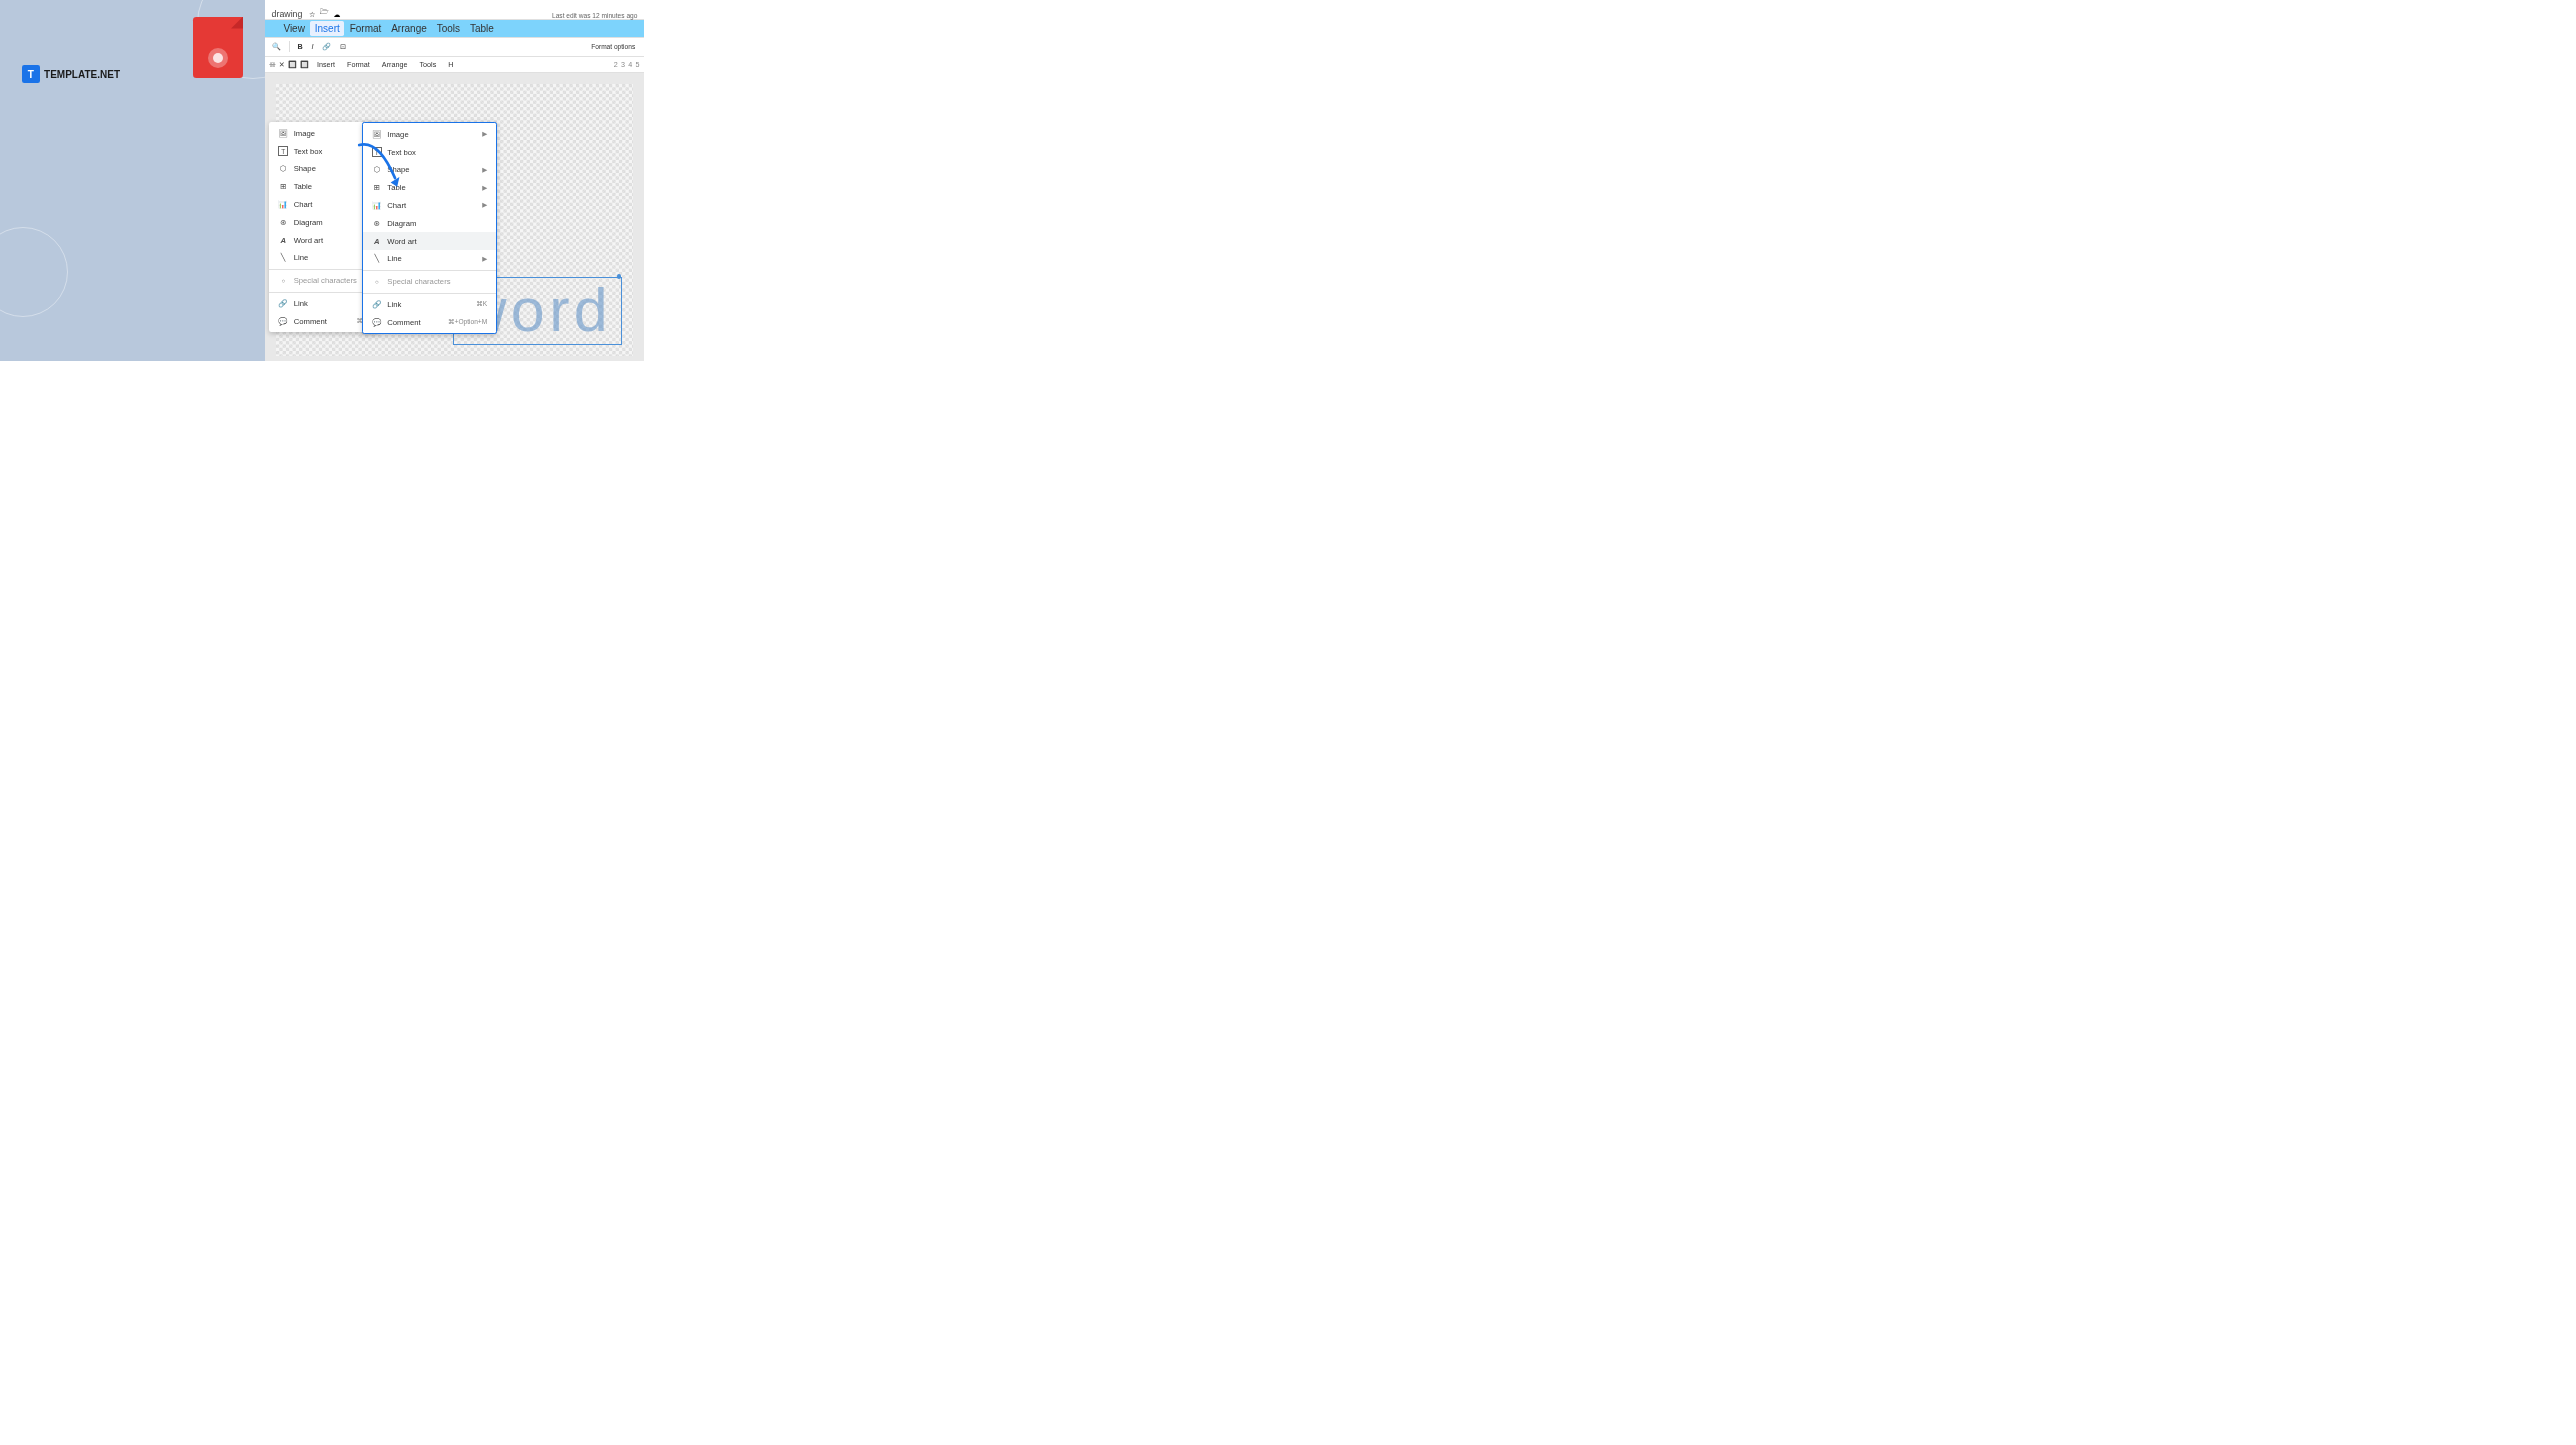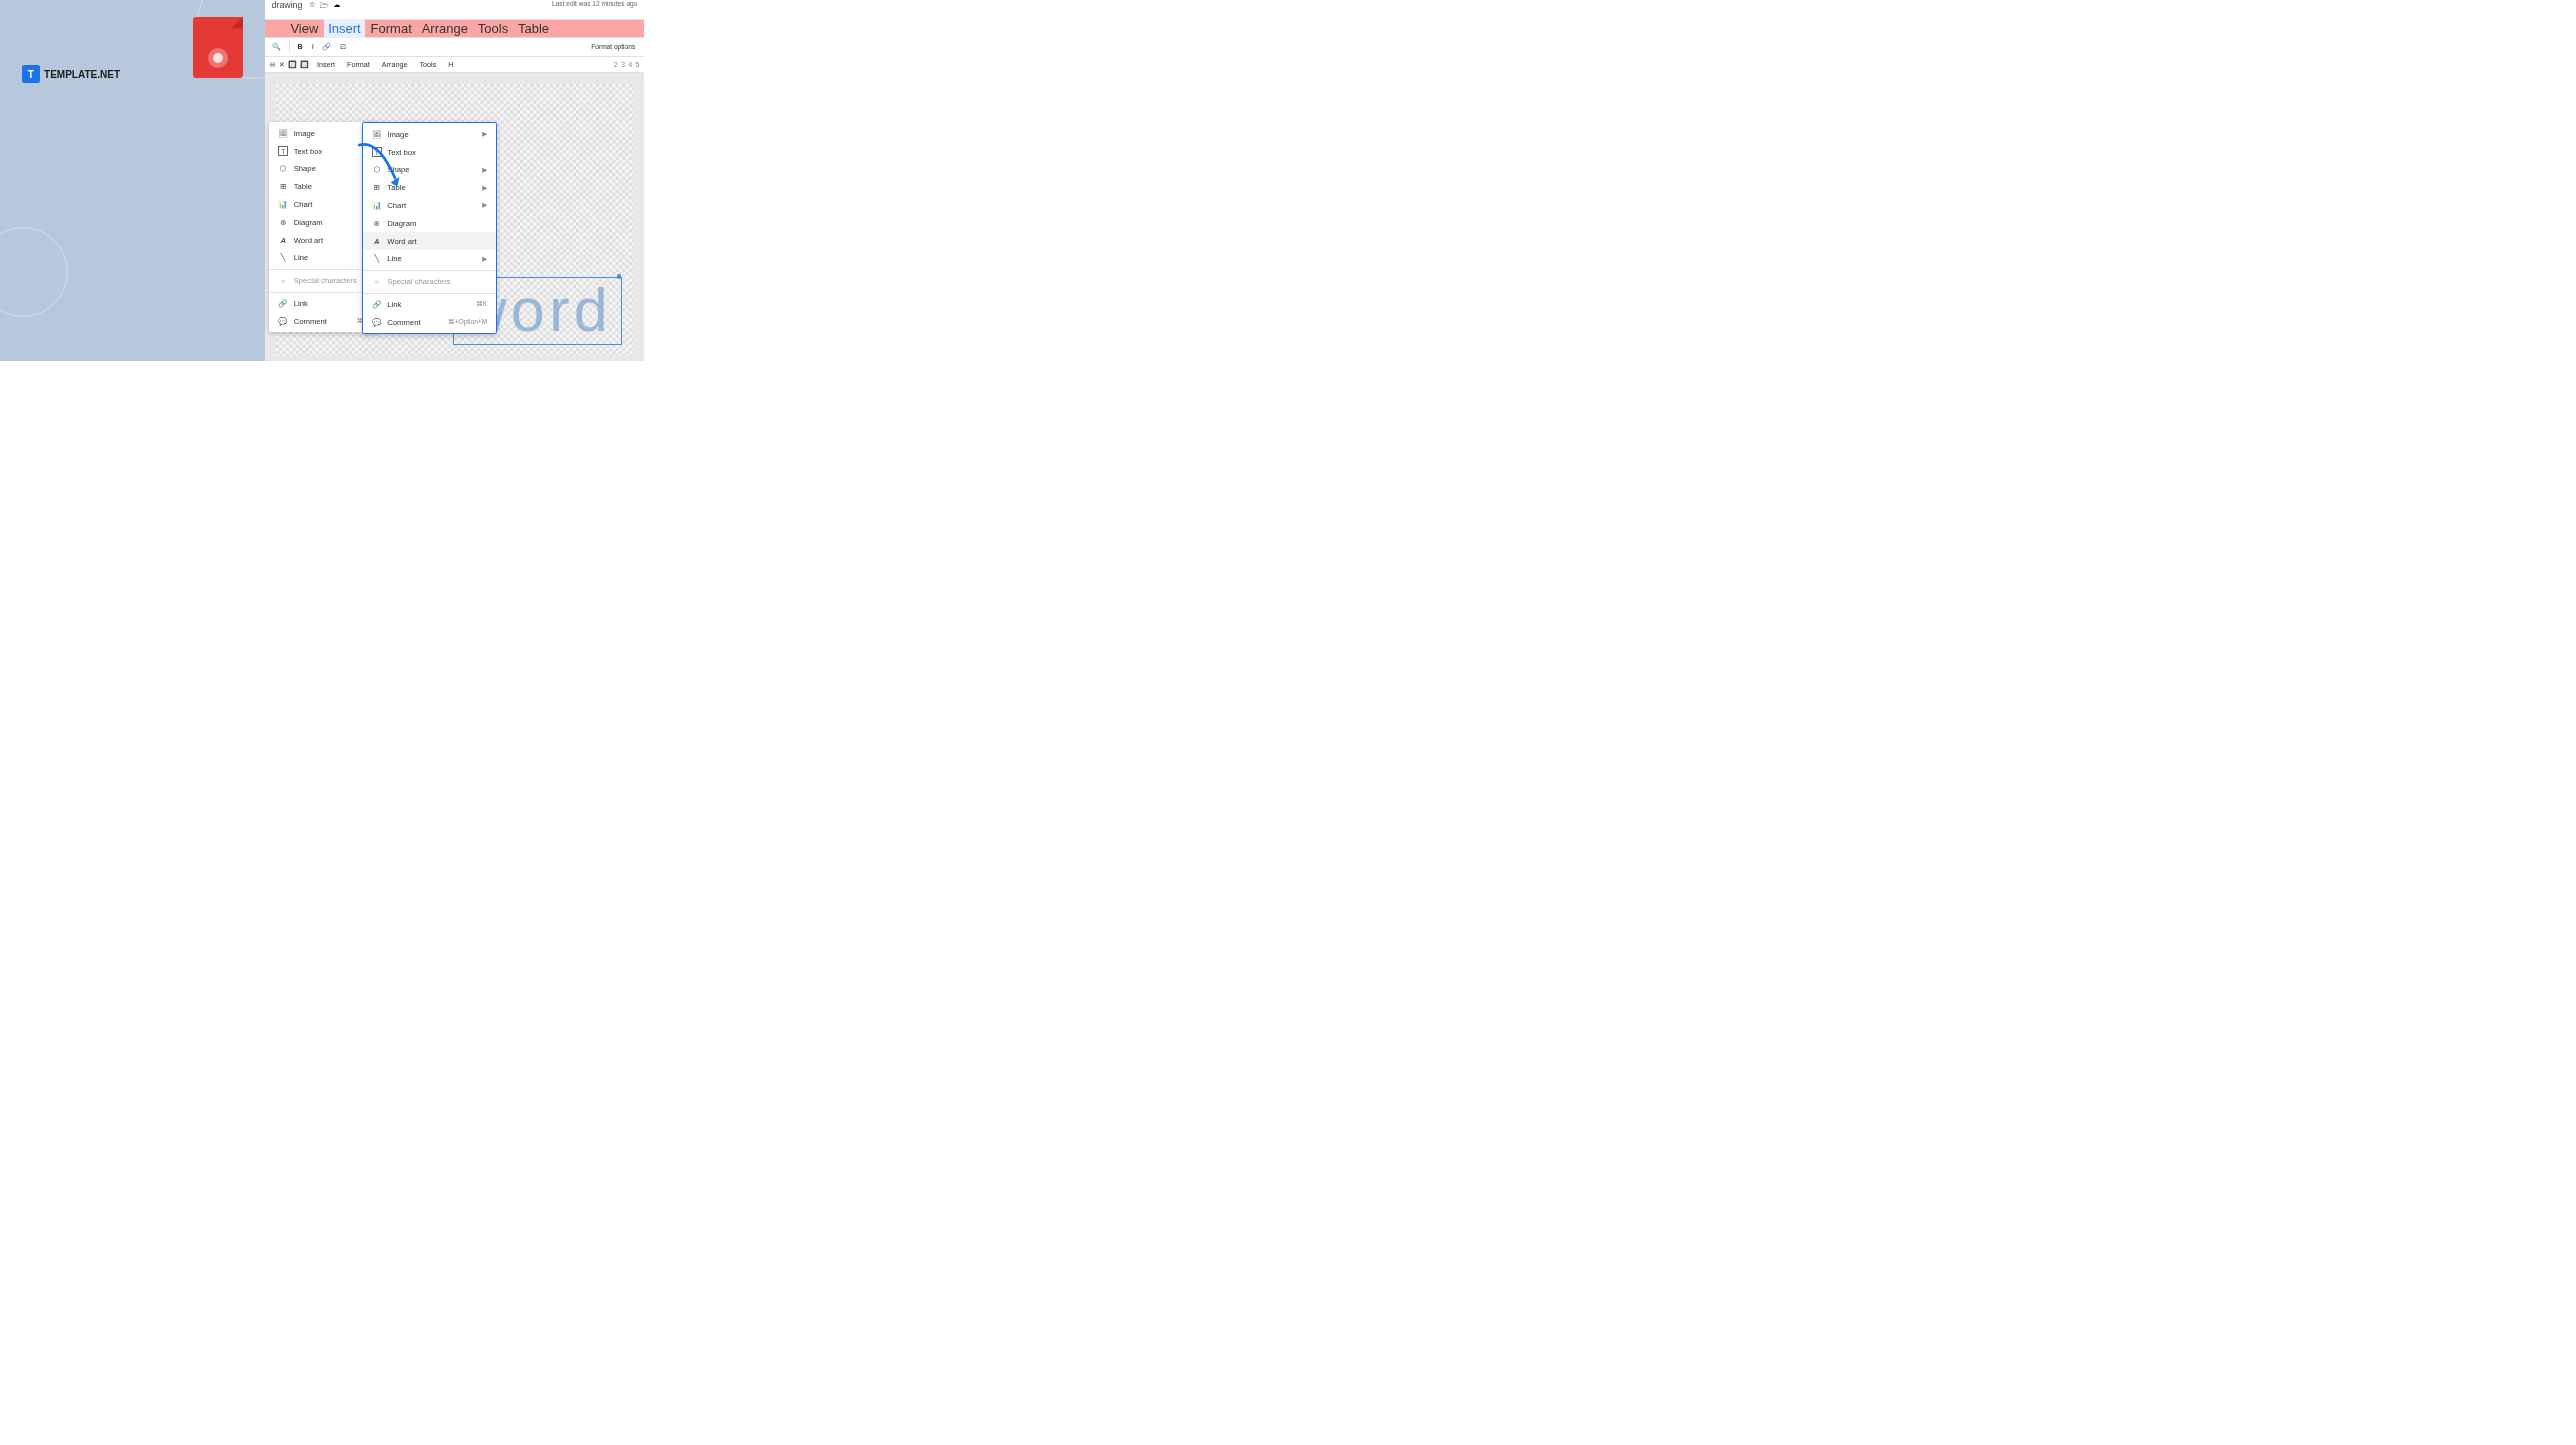--- a/index.html
+++ b/index.html
@@ -119,47 +119,47 @@
       background: #f0f0f0;
       position: relative;
       overflow: hidden;
     }
 
     
     .app-bar {
       background: white;
       height: 20px;
       display: flex;
-      align-items: flex-start;
+      align-items: flex-end;
       padding: 0 6.6px;
       gap: 4.4px;
       border-bottom: 0.6px solid #e0e0e0;
       font-size: 7.2px;
     }
     .app-title {
       font-size: 8.8px;
       color: #444;
       margin-right: 2.2px;
     }
     .app-bar-edit-info {
       margin-left: auto;
       color: #666;
       font-size: 6.6px;
     }
 
     
     .menu-bar {
-      background: #fca5a5;
+      background: #7dd3fc;
       height: 17.7px;
       display: flex;
       align-items: center;
-      padding: 0 21px;
+      padding: 0 14px;
       gap: 1.1px;
       border-bottom: 0.6px solid #e0e0e0;
-      font-size: 13px;
+      font-size: 10px;
     }
     .menu-item {
       padding: 2.2px 4.4px;
       border-radius: 1.7px;
       cursor: pointer;
       color: #333;
     }
     .menu-item.active {
       background: #e8f0fe;
       color: #1a73e8;

